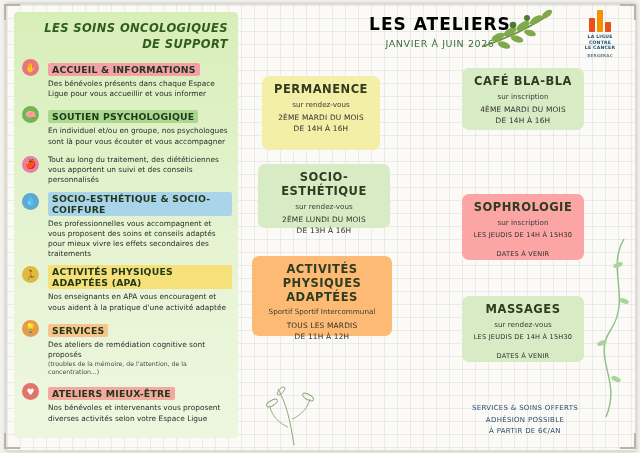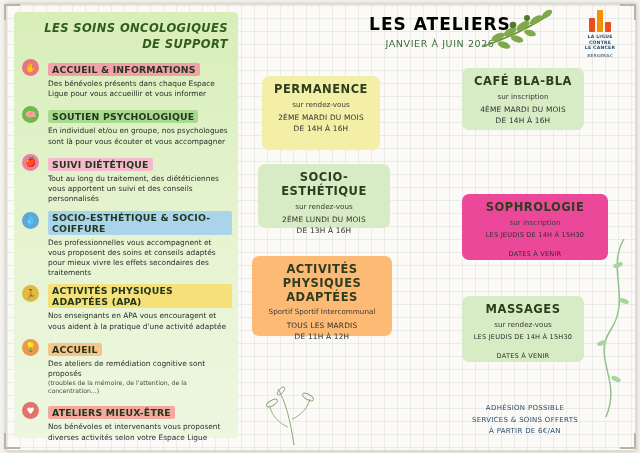--- a/index.html
+++ b/index.html
@@ -90,24 +90,24 @@
 <div class="corner c-tl"></div>
 <div class="corner c-tr"></div>
 <div class="corner c-bl"></div>
 <div class="corner c-br"></div>
 
 <div class="left-panel">
   <div class="left-title">LES SOINS ONCOLOGIQUES DE SUPPORT</div>
   <div id="items-host">
       <div class="item"><span class="bullet" style="background:#e8757f">✋</span><span class="hl" style="background:#f4a0a8">ACCUEIL &amp; INFORMATIONS</span><div class="desc">Des bénévoles présents dans chaque Espace Ligue pour vous accueillir et vous informer</div></div>
       <div class="item"><span class="bullet" style="background:#6db84f">🧠</span><span class="hl" style="background:#a8d98f">SOUTIEN PSYCHOLOGIQUE</span><div class="desc">En individuel et/ou en groupe, nos psychologues sont là pour vous écouter et vous accompagner</div></div>
-      <div class="item"><span class="bullet" style="background:#e87fa5">🍎</span><span class="hl" style="background:#f6b9cd">SUIVI DIÉTÉTIQUE</span><div class="desc">Tout au long du traitement, des diététiciennes vous apportent un suivi et des conseils personnalisés</div></div>
+      <div class="item"><span class="bullet" style="background:#e87fa5">🍎</span><div class="desc">Tout au long du traitement, des diététiciennes vous apportent un suivi et des conseils personnalisés</div></div>
       <div class="item"><span class="bullet" style="background:#5fa8d3">💧</span><span class="hl" style="background:#a9d4ea">SOCIO-ESTHÉTIQUE &amp; SOCIO-COIFFURE</span><div class="desc">Des professionnelles vous accompagnent et vous proposent des soins et conseils adaptés pour mieux vivre les effets secondaires des traitements</div></div>
       <div class="item"><span class="bullet" style="background:#e0b93f">🏃</span><span class="hl" style="background:#f5e07a">ACTIVITÉS PHYSIQUES ADAPTÉES (APA)</span><div class="desc">Nos enseignants en APA vous encouragent et vous aident à la pratique d'une activité adaptée</div></div>
-      <div class="item"><span class="bullet" style="background:#e89a4c">💡</span><span class="hl" style="background:#f7c48b">ACCUEIL</span><div class="desc">Des ateliers de remédiation cognitive sont proposés</div><div class="sub">(troubles de la mémoire, de l'attention, de la concentration...)</div></div>
+      <div class="item"><span class="bullet" style="background:#e89a4c">💡</span><span class="hl" style="background:#f7c48b">SERVICES</span><div class="desc">Des ateliers de remédiation cognitive sont proposés</div><div class="sub">(troubles de la mémoire, de l'attention, de la concentration...)</div></div>
       <div class="item"><span class="bullet" style="background:#e0736a">♥</span><span class="hl" style="background:#f3a8a0">ATELIERS MIEUX-ÊTRE</span><div class="desc">Nos bénévoles et intervenants vous proposent diverses activités selon votre Espace Ligue</div></div>
     </div>
 </div>
 
 <div class="main-title">LES ATELIERS</div>
 <div class="main-sub">JANVIER À JUIN 2026</div>
 
 <svg class="olive" viewBox="0 0 86 48">
   <path d="M4 40 C22 34 46 24 70 8" stroke="#6a8f3c" stroke-width="1.6" fill="none"></path>
   <g fill="#7fa94a">
@@ -150,21 +150,21 @@
 DE 14H À 16H</div>
 </div>
 
 <div class="card" style="left:258px;top:164px;width:132px;height:64px;background:#d7ecc4">
   <div class="t">SOCIO-ESTHÉTIQUE</div>
   <div class="m">sur rendez-vous</div>
   <div class="d" style="white-space:pre-line">2ÈME LUNDI DU MOIS
 DE 13H À 16H</div>
 </div>
 
-<div class="card" style="left:462px;top:194px;width:146px;height:66px;background:#ec4899">
+<div class="card" style="left:462px;top:194px;width:122px;height:66px;background:#fca5a5">
   <div class="t">SOPHROLOGIE</div>
   <div class="m">sur inscription</div>
   <div class="d" style="white-space:pre-line;font-size:6.6px">LES JEUDIS DE 14H À 15H30
 
 DATES À VENIR</div>
 </div>
 
 <div class="card" style="left:252px;top:256px;width:140px;height:80px;background:#fdba74">
   <div class="t">ACTIVITÉS PHYSIQUES ADAPTÉES</div>
   <div class="m">Sportif Sportif Intercommunal</div>
@@ -194,16 +194,16 @@
   <path d="M48 0 C30 30 56 60 34 92 C16 120 46 140 30 178" stroke="#8fbf86" stroke-width="1.4" fill="none"></path>
   <g fill="#a9d49d">
     <ellipse cx="42" cy="26" rx="5" ry="2.4" transform="rotate(-20 42 26)"></ellipse>
     <ellipse cx="48" cy="62" rx="5" ry="2.4" transform="rotate(20 48 62)"></ellipse>
     <ellipse cx="26" cy="104" rx="5" ry="2.4" transform="rotate(-20 26 104)"></ellipse>
     <ellipse cx="40" cy="140" rx="5" ry="2.4" transform="rotate(25 40 140)"></ellipse>
   </g>
 </svg>
 
 <div class="footer">
+  <div>SERVICES &amp; SOINS OFFERTS</div>
   <div>ADHÉSION POSSIBLE</div>
-  <div>SERVICES &amp; SOINS OFFERTS</div>
   <div>À PARTIR DE 6€/AN</div>
 </div>
 
 </body></html>

